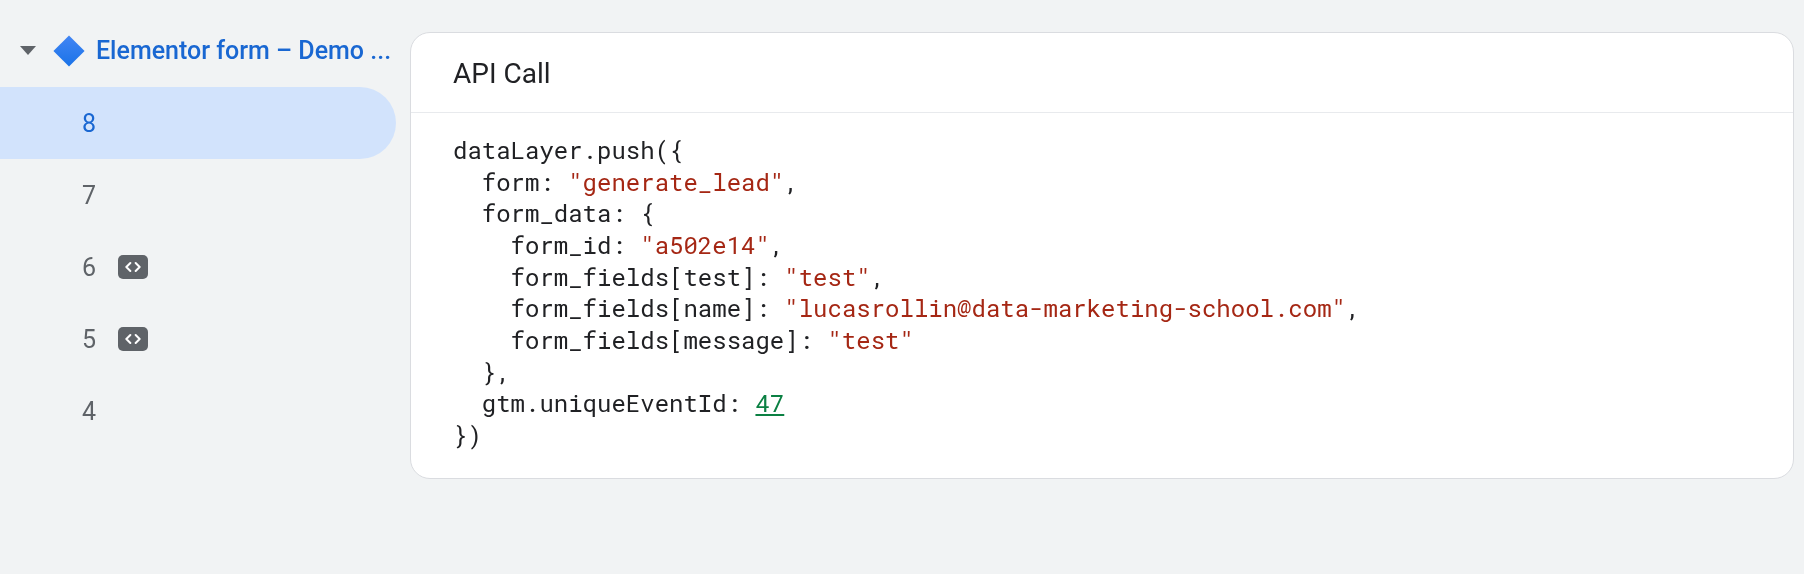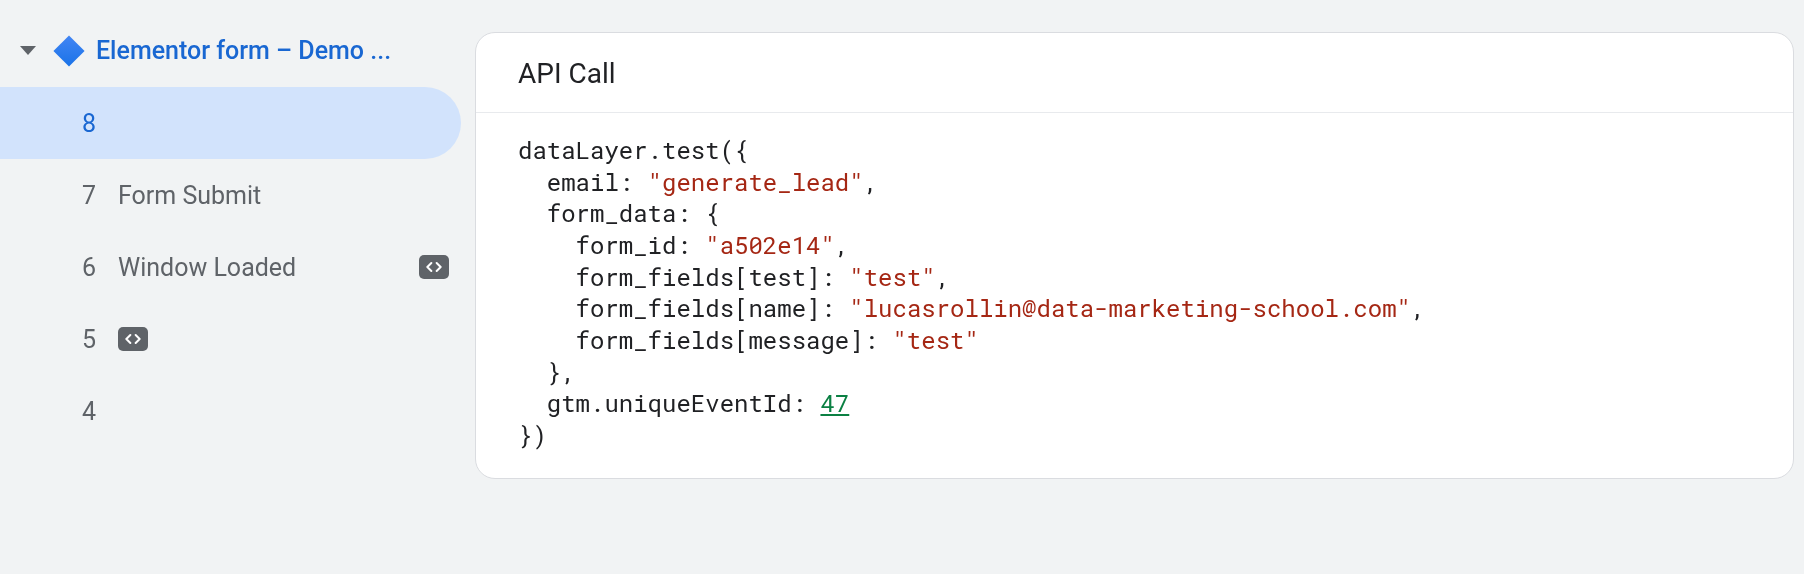--- a/index.html
+++ b/index.html
@@ -5,21 +5,21 @@
     * { box-sizing: border-box; margin: 0; padding: 0; }
     body {
       font-family: 'Google Sans', -apple-system, BlinkMacSystemFont, 'Segoe UI', Roboto, Arial, sans-serif;
       background: #f1f3f4;
       height: 574px;
       width: 1804px;
       overflow: hidden;
       display: flex;
     }
     .sidebar {
-      width: 475px;
+      width: 410px;
       padding-top: 28px;
       overflow: hidden;
     }
     .tag-header {
       display: flex;
       align-items: center;
       gap: 12px;
       padding: 8px 12px 8px 20px;
       color: #1967d2;
       font-size: 25px;
@@ -129,25 +129,23 @@
     <span class="caret"></span>
     <span class="diamond"></span>
     <span class="tag-name">Elementor form – Demo ...</span>
   </div>
   <div class="event-list">
       <div class="event-item selected">
         <span class="num">8</span>
       </div>
       <div class="event-item">
         <span class="num">7</span>
-        <span class="label">Form Submit</span>
       </div>
       <div class="event-item">
         <span class="num">6</span>
-        <span class="label">Window Loaded</span>
         <span class="code-badge">
           <svg width="16" height="12" viewBox="0 0 24 16">
             <path d="M8 2 L2 8 L8 14 M16 2 L22 8 L16 14" stroke="#fff" stroke-width="3" fill="none" stroke-linecap="round" stroke-linejoin="round"></path>
           </svg>
         </span>
       </div>
       <div class="event-item">
         <span class="num">5</span>
         <span class="code-badge">
           <svg width="16" height="12" viewBox="0 0 24 16">
@@ -158,22 +156,22 @@
       <div class="event-item">
         <span class="num">4</span>
       </div>
     </div>
 </div>
 
 <div class="main">
   <div class="card">
     <div class="card-header">API Call</div>
     <hr class="card-sep">
-    <div class="code-block"><span>dataLayer.test({</span>
-<span>  email: </span><span class="str">"generate_lead"</span><span>,</span>
+    <div class="code-block"><span>dataLayer.push({</span>
+<span>  form: </span><span class="str">"generate_lead"</span><span>,</span>
 <span>  form_data: {</span>
 <span>    form_id: </span><span class="str">"a502e14"</span><span>,</span>
 <span>    form_fields[test]: </span><span class="str">"test"</span><span>,</span>
 <span>    form_fields[name]: </span><span class="str">"lucasrollin@data-marketing-school.com"</span><span>,</span>
 <span>    form_fields[message]: </span><span class="str">"test"</span>
 <span>  },</span>
 <span>  gtm.uniqueEventId: </span><span class="num-lit">47</span>
 <span>})</span></div>
   </div>
 </div>

